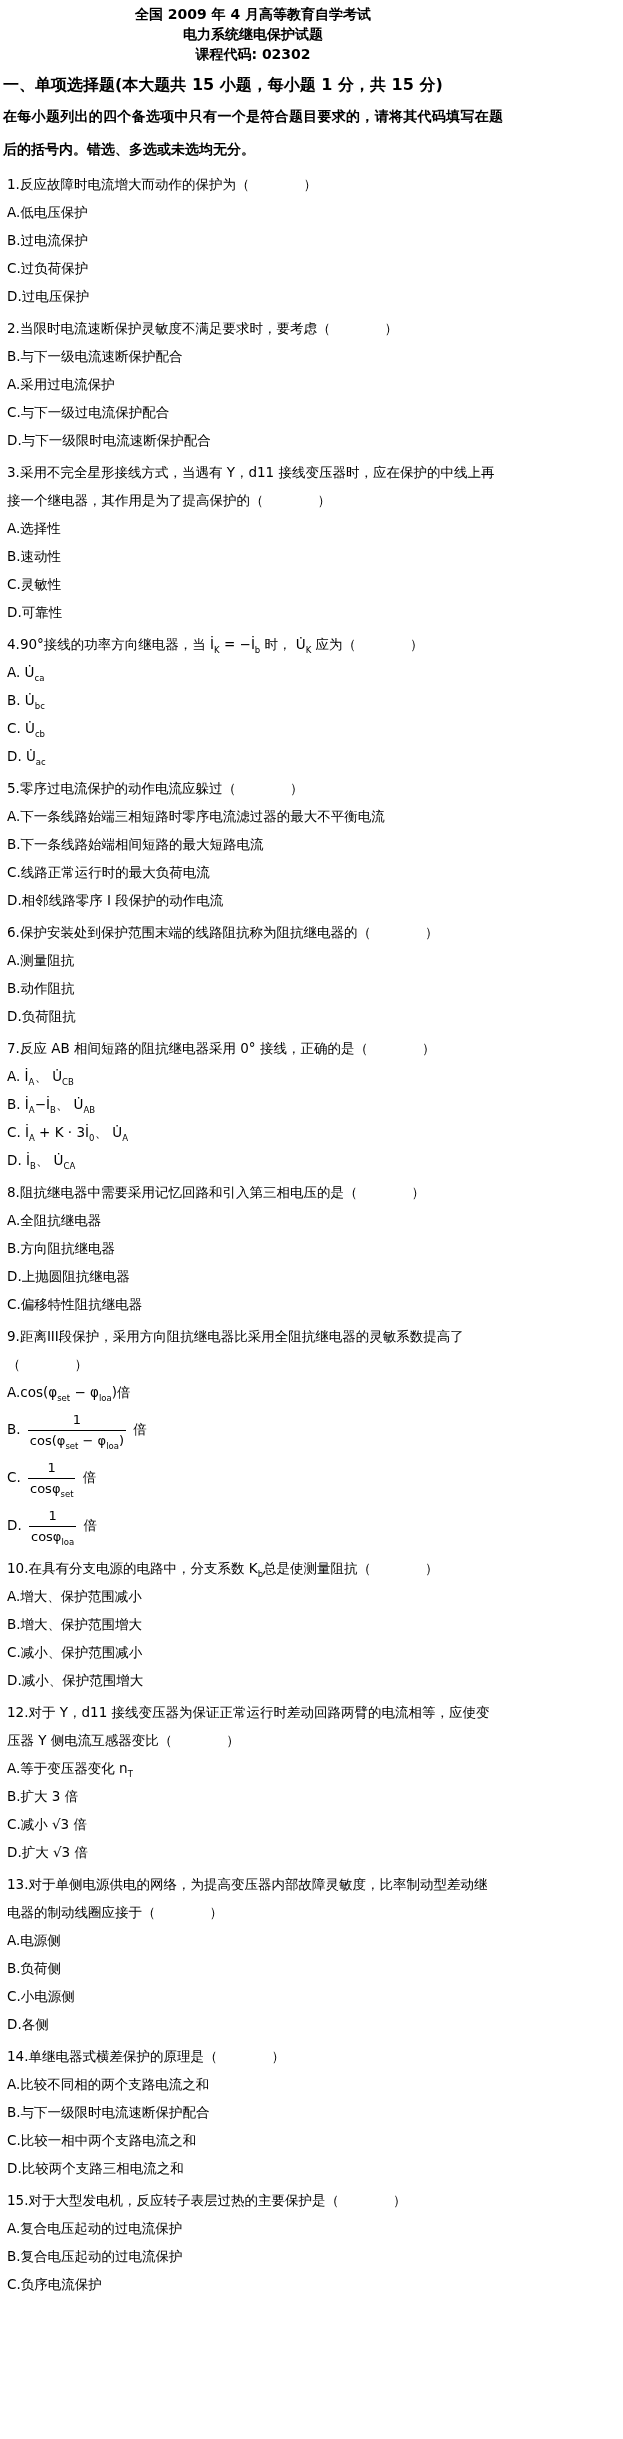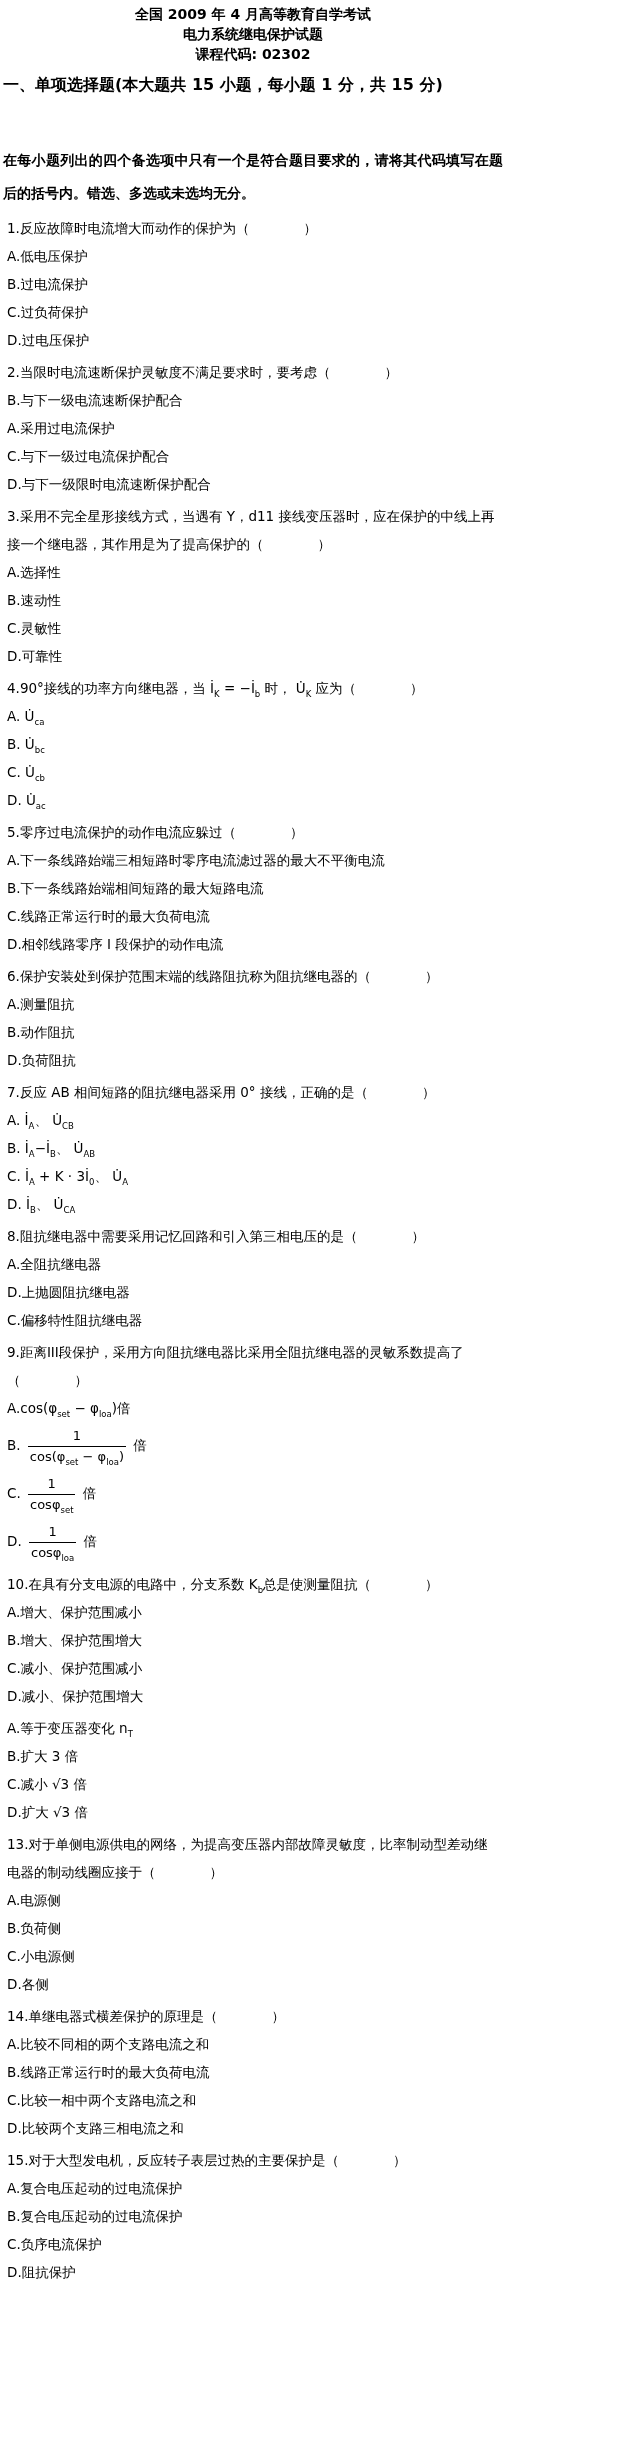--- a/index.html
+++ b/index.html
@@ -26,21 +26,20 @@
     font-weight: bold;
     font-size: 16px;
     line-height: 30px;
     margin-top: 6px;
   }
   .instructions {
     font-weight: bold;
     font-size: 14px;
     line-height: 33px;
     text-align: justify;
-    margin-top: 44px;
   }
   .question { margin: 4px; }
   .q-text, .option {
     line-height: 28px;
     min-height: 28px;
     text-align: left;
   }
   sub {
     font-size: 8.5px;
     line-height: 0;
@@ -121,58 +120,59 @@
       <div class="question">
         <div class="q-text">7.反应 AB 相间短路的阻抗继电器采用 0° 接线，正确的是（　　　　）</div>
         <div class="option">A. İ<sub>A</sub>、 U̇<sub>CB</sub></div>
         <div class="option">B. İ<sub>A</sub>−İ<sub>B</sub>、 U̇<sub>AB</sub></div>
         <div class="option">C. İ<sub>A</sub> + K · 3İ<sub>0</sub>、 U̇<sub>A</sub></div>
         <div class="option">D. İ<sub>B</sub>、 U̇<sub>CA</sub></div>
       </div>
       <div class="question">
         <div class="q-text">8.阻抗继电器中需要采用记忆回路和引入第三相电压的是（　　　　）</div>
         <div class="option">A.全阻抗继电器</div>
+        <div class="option">B.方向阻抗继电器</div>
         <div class="option">D.上抛圆阻抗继电器</div>
         <div class="option">C.偏移特性阻抗继电器</div>
       </div>
       <div class="question">
         <div class="q-text">9.距离III段保护，采用方向阻抗继电器比采用全阻抗继电器的灵敏系数提高了（　　　　）</div>
         <div class="option">A.cos(φ<sub>set</sub> − φ<sub>loa</sub>)倍</div>
         <div class="option">B. <span class="frac"><span class="num">1</span><span class="den">cos(φ<sub>set</sub> − φ<sub>loa</sub>)</span></span> 倍</div>
         <div class="option">C. <span class="frac"><span class="num">1</span><span class="den">cosφ<sub>set</sub></span></span> 倍</div>
         <div class="option">D. <span class="frac"><span class="num">1</span><span class="den">cosφ<sub>loa</sub></span></span> 倍</div>
       </div>
       <div class="question">
         <div class="q-text">10.在具有分支电源的电路中，分支系数 K<sub>b</sub>总是使测量阻抗（　　　　）</div>
         <div class="option">A.增大、保护范围减小</div>
         <div class="option">B.增大、保护范围增大</div>
         <div class="option">C.减小、保护范围减小</div>
         <div class="option">D.减小、保护范围增大</div>
       </div>
       <div class="question">
+        <div class="q-text">12.对于 Y，d11 接线变压器为保证正常运行时差动回路两臂的电流相等，应使变压器 Y 侧电流互感器变比（　　　　）</div>
         <div class="option">A.等于变压器变化 n<sub>T</sub></div>
         <div class="option">B.扩大 3 倍</div>
         <div class="option">C.减小 √3 倍</div>
         <div class="option">D.扩大 √3 倍</div>
       </div>
       <div class="question">
         <div class="q-text">13.对于单侧电源供电的网络，为提高变压器内部故障灵敏度，比率制动型差动继电器的制动线圈应接于（　　　　）</div>
         <div class="option">A.电源侧</div>
         <div class="option">B.负荷侧</div>
         <div class="option">C.小电源侧</div>
         <div class="option">D.各侧</div>
       </div>
       <div class="question">
         <div class="q-text">14.单继电器式横差保护的原理是（　　　　）</div>
         <div class="option">A.比较不同相的两个支路电流之和</div>
-        <div class="option">B.线路正常运行时的最大负荷电流</div>
+        <div class="option">B.与下一级限时电流速断保护配合</div>
         <div class="option">C.比较一相中两个支路电流之和</div>
         <div class="option">D.比较两个支路三相电流之和</div>
       </div>
       <div class="question">
         <div class="q-text">15.对于大型发电机，反应转子表层过热的主要保护是（　　　　）</div>
         <div class="option">A.复合电压起动的过电流保护</div>
         <div class="option">B.复合电压起动的过电流保护</div>
         <div class="option">C.负序电流保护</div>
-        <div class="option">D.阻抗保护</div>
       </div>
     </div>
 </div>
 
 </body></html>

